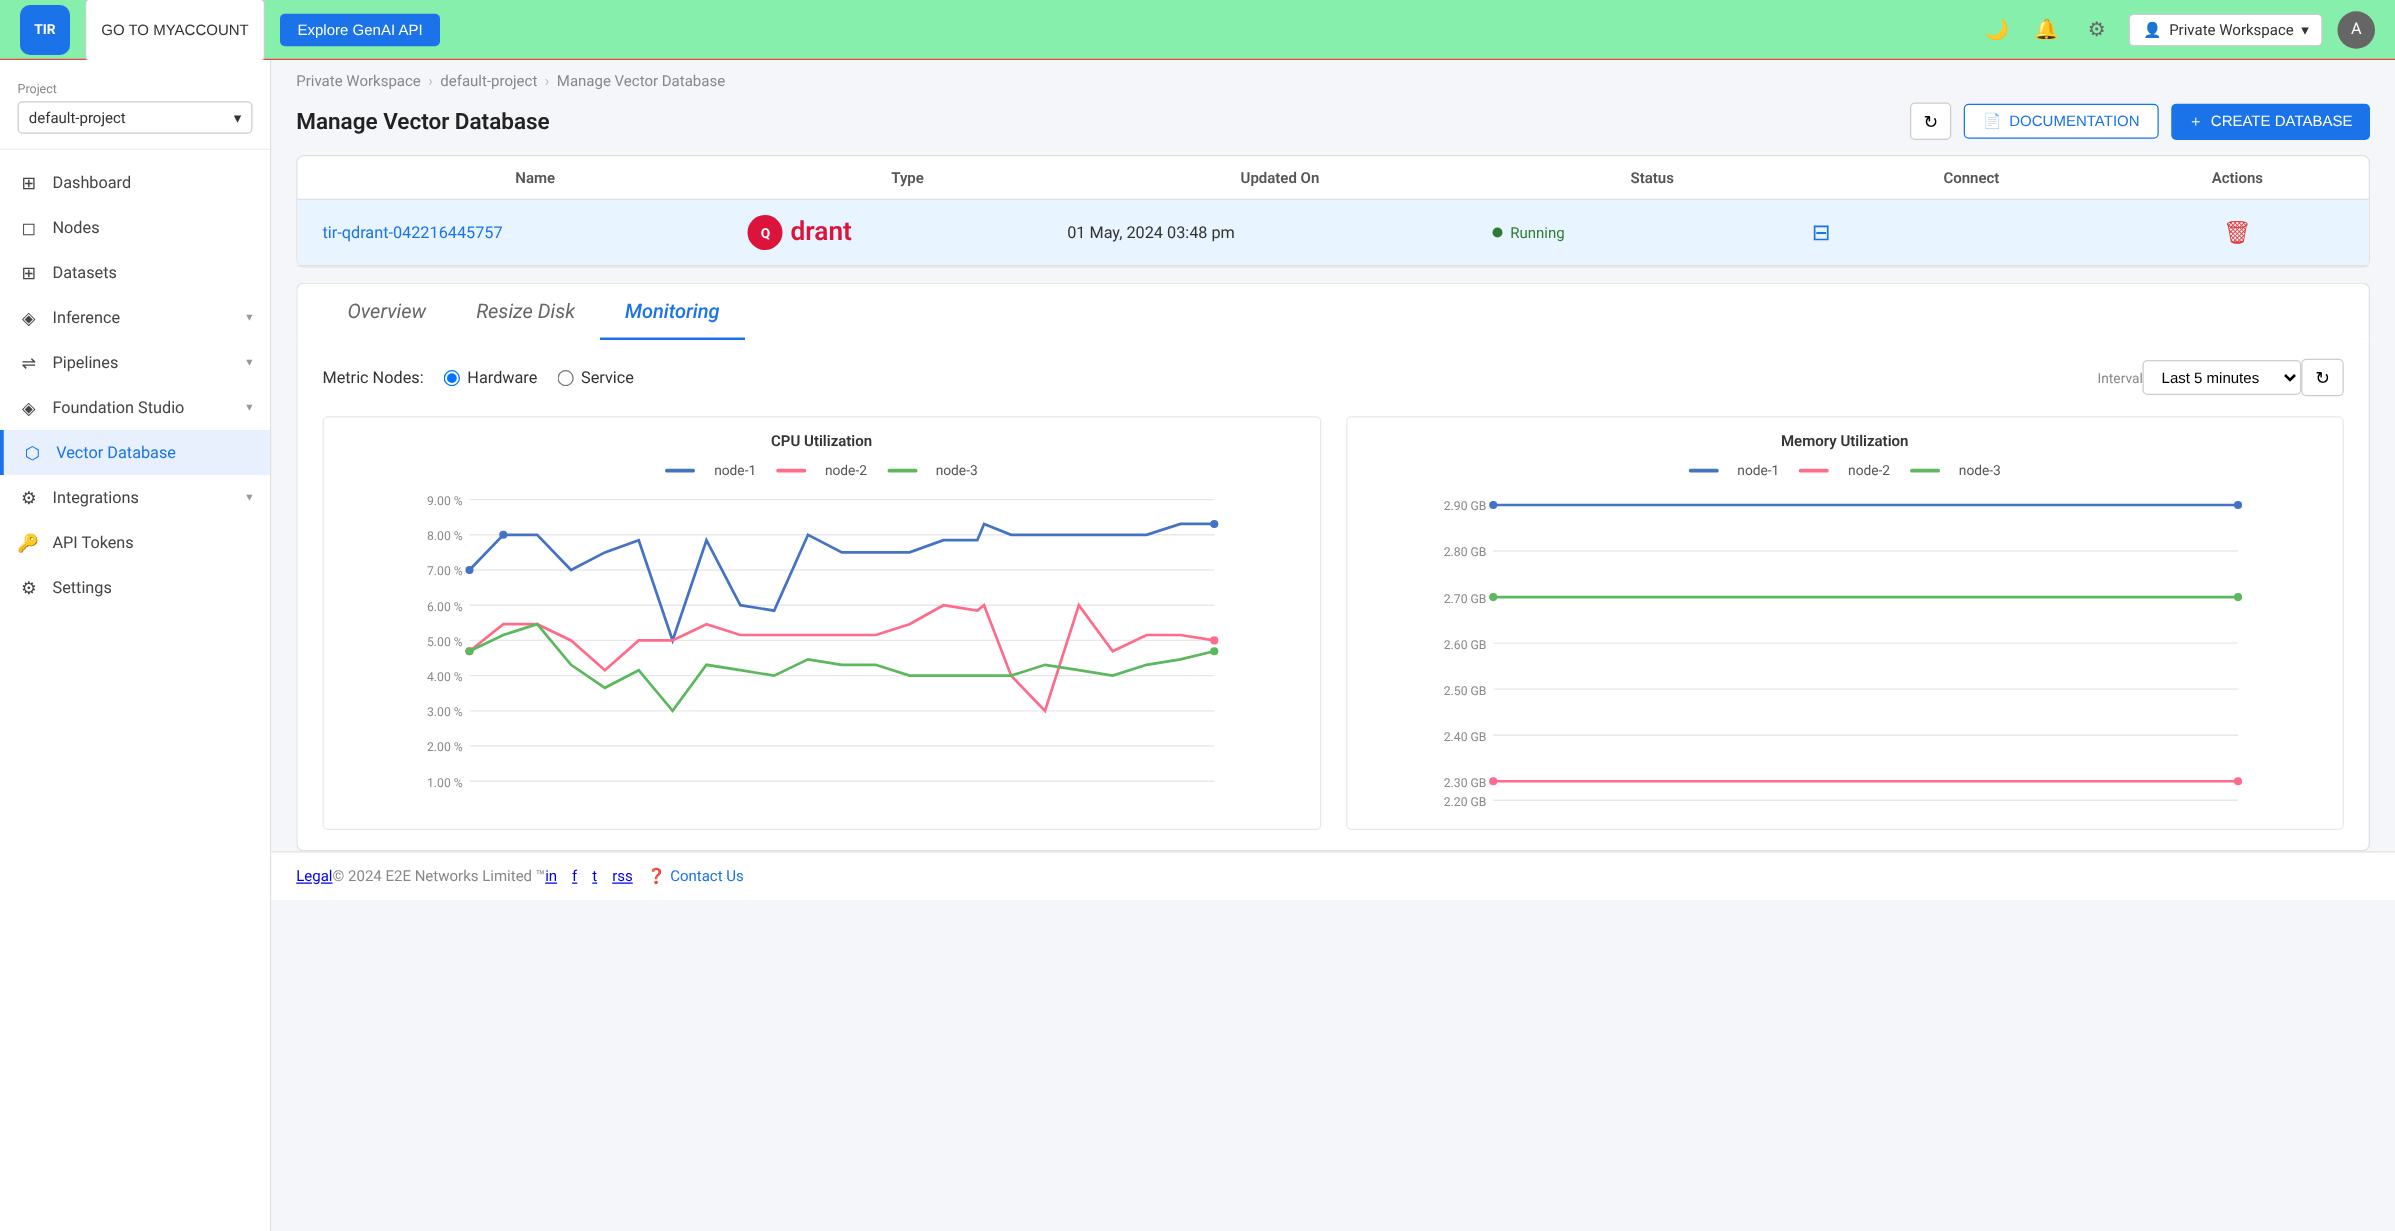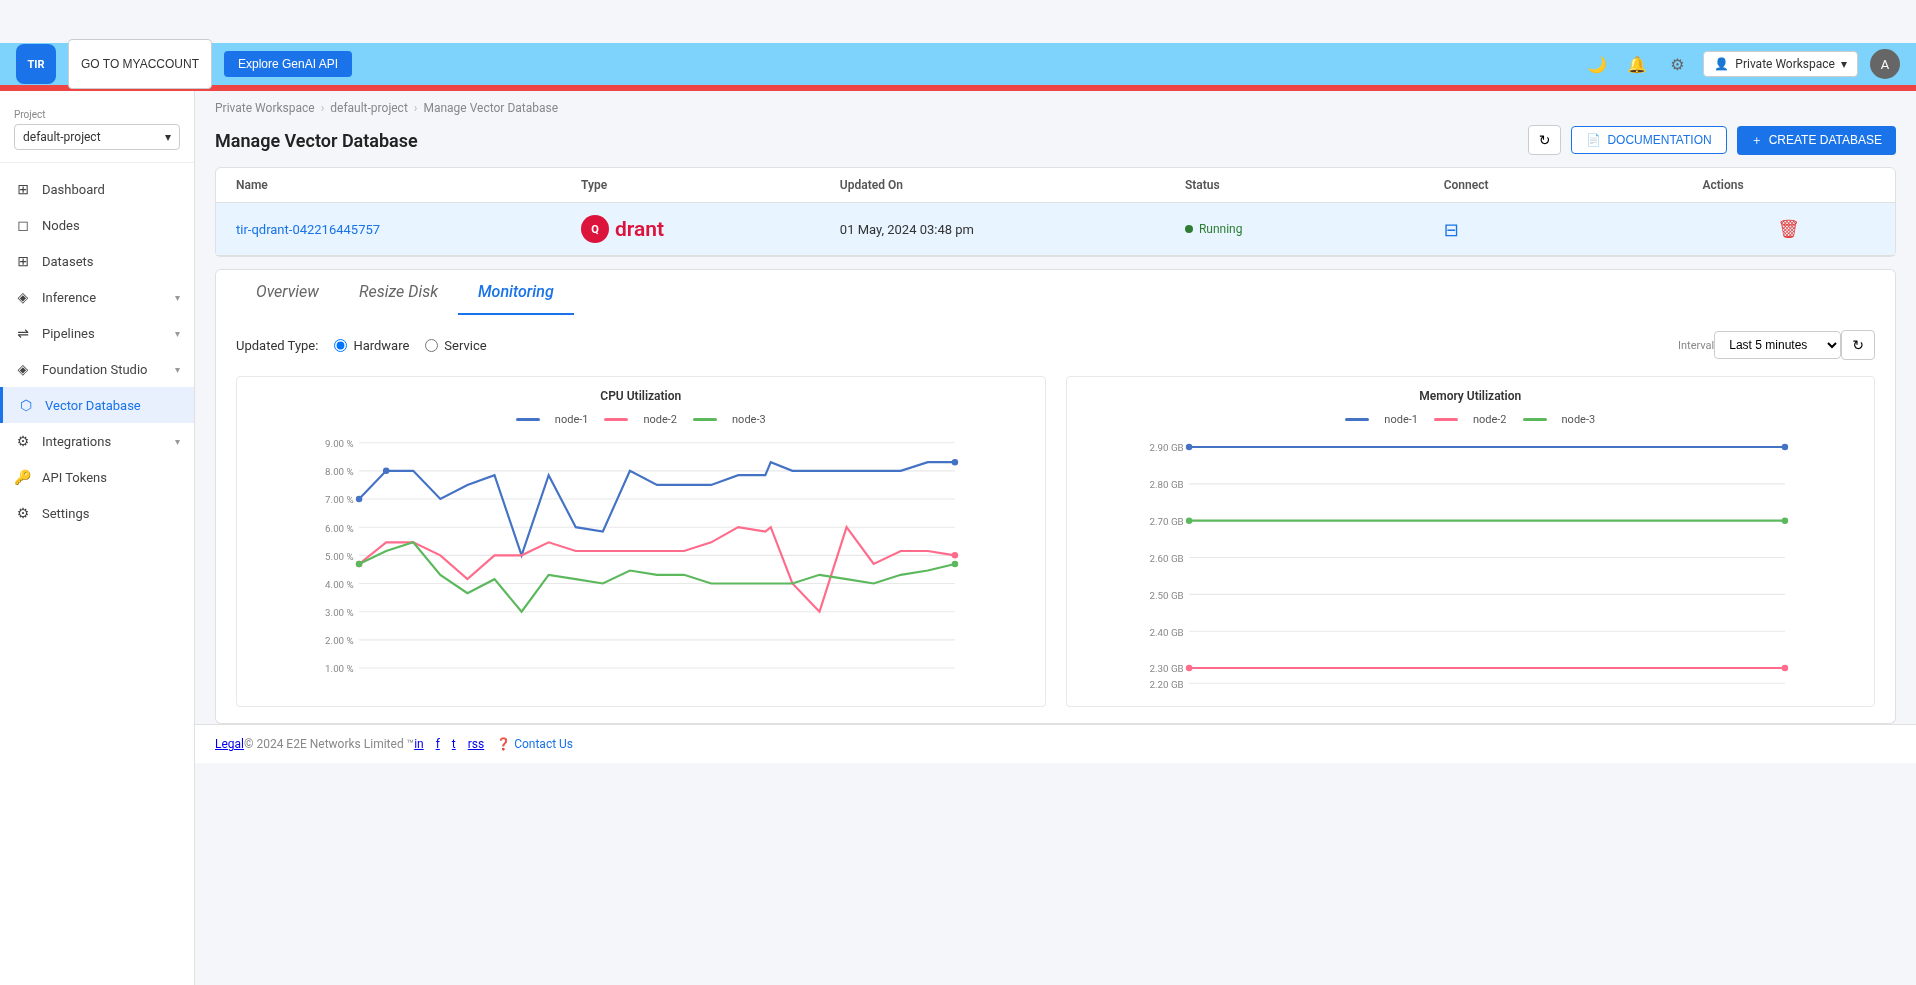--- a/index.html
+++ b/index.html
@@ -1,34 +1,34 @@
 <!DOCTYPE html>
 <html><head>
   <meta charset="utf-8">
   <style>
     * { box-sizing: border-box; margin: 0; padding: 0; }
     body { font-family: -apple-system, BlinkMacSystemFont, 'Segoe UI', Roboto, sans-serif; background: #f5f6fa; font-size: 13px; color: #333; }
 
     
-    .header { display: flex; align-items: center; background: #7dd3fc; border-bottom: 6px solid #ef4444; padding: 0 16px; height: 48px; justify-content: space-between; margin-top: 43px; }
+    .header { display: flex; align-items: center; background: #86efac; border-bottom: 1px solid #ef4444; padding: 0 16px; height: 48px; justify-content: space-between; }
     .header-left { display: flex; align-items: center; gap: 12px; }
     .logo { display: flex; align-items: center; gap: 8px; }
     .logo-box { width: 40px; height: 40px; background: #1a73e8; border-radius: 8px; display: flex; align-items: center; justify-content: center; color: white; font-weight: bold; font-size: 11px; }
     .btn-myaccount { border: 1px solid #ccc; background: #fff; padding: 17px 12px; border-radius: 4px; cursor: pointer; font-size: 12px; color: #333; }
     .btn-genai { background: #1a73e8; color: white; border: none; padding: 6px 14px; border-radius: 4px; cursor: pointer; font-size: 12px; }
     .header-right { display: flex; align-items: center; gap: 12px; }
     .header-icon { width: 28px; height: 28px; display: flex; align-items: center; justify-content: center; cursor: pointer; color: #666; font-size: 16px; }
     .workspace-btn { display: flex; align-items: center; gap: 6px; border: 1px solid #ccc; border-radius: 4px; padding: 5px 10px; cursor: pointer; background: #fff; font-size: 12px; }
     .avatar { width: 30px; height: 30px; background: #666; border-radius: 50%; display: flex; align-items: center; justify-content: center; color: white; font-size: 13px; }
 
     
     .layout { display: flex; height: calc(100vh - 48px); }
 
     
-    .sidebar { width: 195px; background: #fff; border-right: 1px solid #e0e0e0; display: flex; flex-direction: column; padding: 12px 0; }
+    .sidebar { width: 217px; background: #fff; border-right: 1px solid #e0e0e0; display: flex; flex-direction: column; padding: 12px 0; }
     .sidebar-project { padding: 6px 14px 12px; border-bottom: 1px solid #eee; margin-bottom: 8px; }
     .sidebar-project-label { font-size: 10px; color: #888; margin-bottom: 4px; }
     .sidebar-project-select { display: flex; align-items: center; justify-content: space-between; border: 1px solid #ccc; border-radius: 4px; padding: 5px 8px; cursor: pointer; font-size: 12px; background: #fff; }
     .sidebar-nav { flex: 1; }
     .sidebar-item { display: flex; align-items: center; gap: 10px; padding: 9px 14px; cursor: pointer; border-radius: 0; font-size: 13px; color: #444; }
     .sidebar-item.active { background: #e8f0fe; color: #1a73e8; border-left: 3px solid #1a73e8; }
     .sidebar-item .icon { width: 18px; height: 18px; display: flex; align-items: center; justify-content: center; font-size: 14px; flex-shrink: 0; }
     .sidebar-item .chevron { margin-left: auto; font-size: 10px; color: #999; }
     .sidebar-footer { padding: 12px 14px; border-top: 1px solid #eee; }
     .delete-project-btn { background: #c0392b; color: white; border: none; padding: 10px; width: 100%; border-radius: 4px; cursor: pointer; font-size: 12px; font-weight: 600; }
@@ -45,21 +45,21 @@
     
     .page-header { display: flex; align-items: center; justify-content: space-between; padding: 6px 20px 12px; }
     .page-title { font-size: 18px; font-weight: 600; color: #222; }
     .page-actions { display: flex; gap: 10px; align-items: center; }
     .btn-refresh { background: #fff; border: 1px solid #ccc; padding: 6px 10px; border-radius: 4px; cursor: pointer; font-size: 14px; }
     .btn-docs { background: #fff; border: 1px solid #1a73e8; color: #1a73e8; padding: 6px 14px; border-radius: 4px; cursor: pointer; font-size: 12px; display: flex; align-items: center; gap: 6px; }
     .btn-create { background: #1a73e8; color: white; border: none; padding: 6px 14px; border-radius: 4px; cursor: pointer; font-size: 12px; display: flex; align-items: center; gap: 6px; }
 
     
     .db-table { background: #fff; margin: 0 20px; border-radius: 6px; border: 1px solid #e0e0e0; }
-    .db-table-header { display: grid; grid-template-columns: 2fr 1.5fr 2fr 1.5fr 1.5fr 1fr; padding: 10px 20px; border-bottom: 1px solid #e0e0e0; font-weight: 600; font-size: 12px; color: #555; }
+    .db-table-header { display: grid; grid-template-columns: 2fr 1.5fr 2fr 1.5fr 1.5fr 1fr; padding: 10px 20px; border-bottom: 1px solid #e0e0e0; font-weight: 600; font-size: 12px; color: #555; text-align: center; }
     .db-table-row { display: grid; grid-template-columns: 2fr 1.5fr 2fr 1.5fr 1.5fr 1fr; padding: 12px 20px; align-items: center; background: #e8f4ff; border-bottom: 1px solid #e0e0e0; }
     .db-name-link { color: #1a73e8; text-decoration: none; font-size: 13px; }
     .qdrant-badge { display: flex; align-items: center; gap: 6px; }
     .qdrant-icon { width: 28px; height: 28px; background: #dc143c; border-radius: 50%; display: flex; align-items: center; justify-content: center; color: white; font-weight: bold; font-size: 11px; }
     .qdrant-text { color: #dc143c; font-weight: 600; font-size: 21px; }
     .status-running { display: flex; align-items: center; gap: 6px; color: #2e7d32; font-size: 12px; }
     .status-dot { width: 8px; height: 8px; border-radius: 50%; background: #2e7d32; }
     .connect-icon { color: #1a73e8; font-size: 18px; cursor: pointer; }
     .action-delete { color: #e53935; font-size: 18px; cursor: pointer; background: none; border: none; }
 
@@ -228,21 +228,21 @@
 
     <div class="db-tabs">
       <div class="db-tab">Overview</div>
       <div class="db-tab">Resize Disk</div>
       <div class="db-tab active">Monitoring</div>
     </div>
 
     <div class="monitoring-panel">
       <div class="monitoring-controls">
         <div class="metric-type">
-          <span>Updated Type:</span>
+          <span>Metric Nodes:</span>
           <label class="radio-group">
             <input type="radio" name="metric" checked="" style=""> Hardware
           </label>
           <label class="radio-group">
             <input type="radio" name="metric" style=""> Service
           </label>
         </div>
         <div class="interval-select">
           <span class="interval-label">Interval</span>
           <select class="interval-dropdown">

